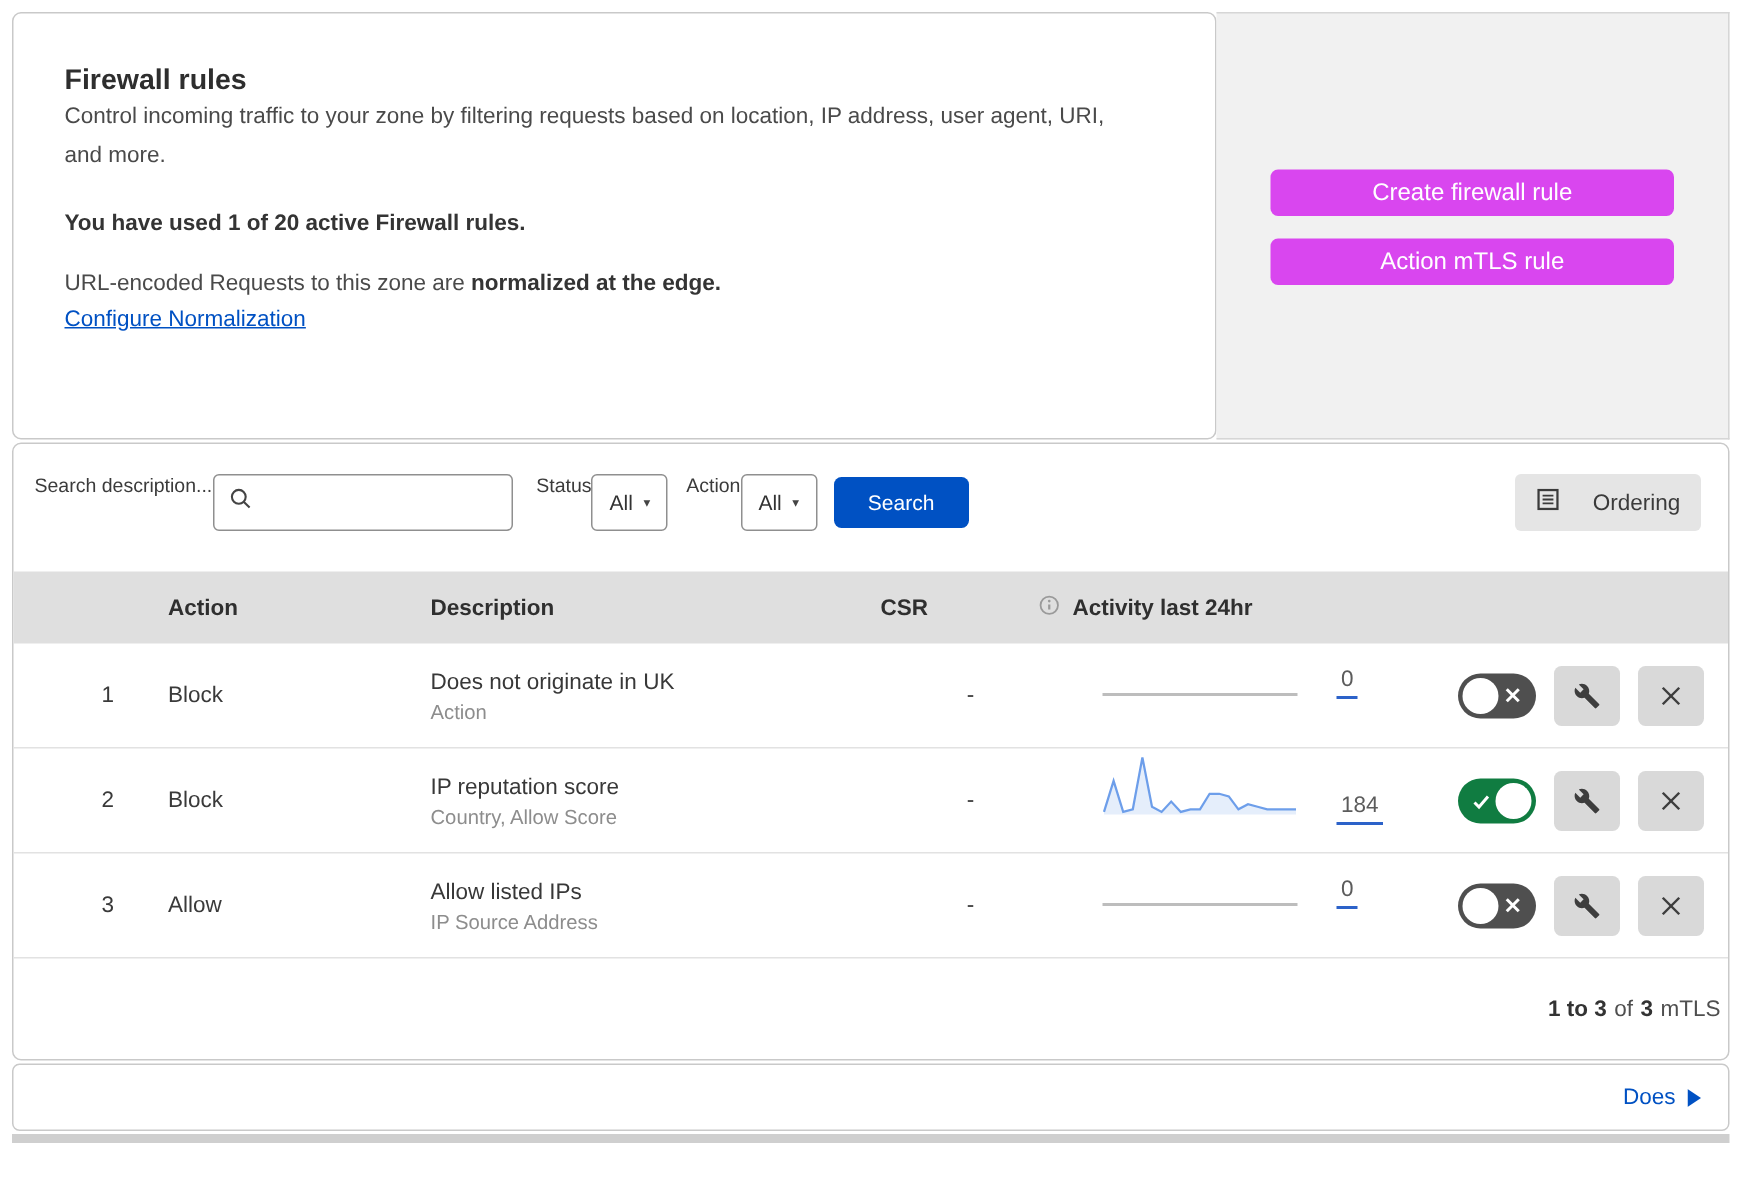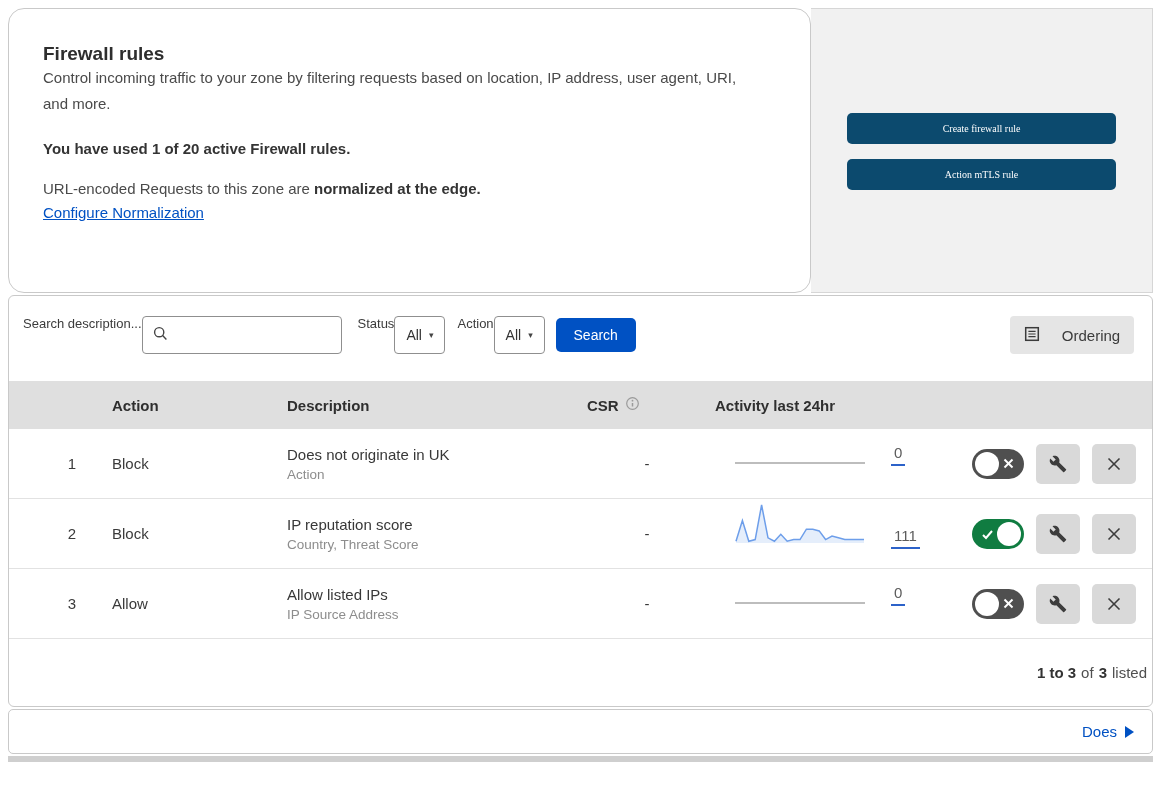--- a/index.html
+++ b/index.html
@@ -1,57 +1,57 @@
 <!DOCTYPE html>
 <html><head>
 <meta charset="utf-8">
 <style>
   * { margin:0; padding:0; box-sizing:border-box; }
   html,body { width:1161px; background:#fff; font-family:"Liberation Sans", sans-serif; color:#333; }
   .page { padding:8px 8px 0 8px; }
 
   
   .top-section { display:flex; height:285px; margin-bottom:2px; }
-  .intro-card { width:803px; background:#fff; border:1px solid #c9c9c9; border-radius:16px;
+  .intro-card { width:803px; background:#fff; border:1px solid #c9c9c9; border-radius:6px;
                 padding:34px 40px 0 34px; }
   .intro-title { font-size:19px; font-weight:600; color:#2e2e2e; }
   .intro-desc { font-size:15px; color:#4a4a4a; line-height:1.72; max-width:712px; }
   .intro-usage { margin-top:23px; font-size:15px; font-weight:700; color:#343434; }
   .intro-norm { margin-top:23px; font-size:15px; color:#4a4a4a; }
   .intro-norm b { color:#343434; }
   .intro-link { display:inline-block; margin-top:7px; font-size:15px; color:#0051c3;
                 text-decoration:underline; cursor:pointer; }
   .actions-panel { flex:1; background:#f1f1f1; border:1px solid #d6d6d6; border-left:none;
                    padding:104px 36px 0 36px; display:flex; flex-direction:column; gap:15px; }
-  .panel-btn { height:31px; border:none; border-radius:5px; background:#0c4a6e; color:#fff;
-               font-size:10px; font-family:Liberation Serif, serif; cursor:pointer; }
+  .panel-btn { height:31px; border:none; border-radius:5px; background:#d946ef; color:#fff;
+               font-size:16px; font-family:Liberation Sans, sans-serif; cursor:pointer; }
 
   
   .main-card { border:1px solid #c9c9c9; border-radius:6px; background:#fff; overflow:hidden; margin-bottom:2px; }
 
   .filter-bar { display:flex; align-items:flex-end; padding:20px 18px 27px 14px; }
   .f-group { display:flex; flex-direction:row;justify-content:flex-end; }
   .f-label { font-size:13px; color:#3b3b3b; margin-bottom:7px; }
   .search-box { width:200px; height:38px; border:1px solid #8f8f8f; border-radius:4px; background:#fff;
                 display:flex; align-items:center; padding:0 10px; }
   .search-box input { border:none; outline:none; flex:1; min-width:0; font-size:14px; font-family:inherit; margin-left:6px; }
   .select-box { height:38px; border:1px solid #8f8f8f; border-radius:4px; background:#fff;
                 display:flex; align-items:center; gap:7px; padding:0 11px; font-size:14px; color:#333; cursor:pointer; }
   .caret { font-size:9px; color:#444; }
   .ml16 { margin-left:16px; } .ml12 { margin-left:12px; }
-  .search-btn { width:80px; height:34px; margin-left:11px; margin-bottom:2px; border:none; border-radius:5px;
+  .search-btn { width:90px; height:34px; margin-left:11px; margin-bottom:2px; border:none; border-radius:5px;
                 background:#0051c3; color:#fff; font-size:14px; font-family:inherit; cursor:pointer; }
   .ordering-btn { margin-left:auto; width:124px; height:38px; border:none; border-radius:4px; background:#e5e5e5;
                   display:flex; align-items:center; justify-content:center; gap:22px;
                   font-size:15px; color:#3b3b3b; font-family:inherit; cursor:pointer; }
 
   .t-head, .t-row { display:grid; grid-template-columns:95px 175px 1fr 120px 215px 230px; align-items:center; }
   .t-head { height:48px; background:#dfdfdf; font-size:15px; font-weight:600; color:#2f2f2f; }
   .h-action,.c-action,.h-desc,.c-desc,.h-activity { padding-left:8px; }
-  .h-csr { display:flex; align-items:center; justify-content:flex-start; gap:6px; }
+  .h-csr { display:flex; align-items:center; justify-content:space-between; gap:6px; }
   .t-row { height:70px; border-bottom:1px solid #e2e2e2; }
   .c-num { text-align:right; padding-right:28px; font-size:15px; color:#3a3a3a; }
   .c-action { font-size:15px; color:#3a3a3a; }
   .desc-title { font-size:15px; color:#383838; }
   .desc-sub { font-size:13.5px; color:#8d8d8d; margin-top:4px; }
   .c-csr { text-align:center; font-size:15px; color:#3a3a3a; }
   .c-activity { display:flex; align-items:flex-end; padding:0 0 17px 28px; gap:26px; }
   .flat-line { width:130px; height:2px; background:#bdbdbd; margin-bottom:2px; }
   .activity-count { font-size:15px; color:#5c5c5c; text-decoration:none; border-bottom:2px solid #2c62c9;
                     padding:0 3px 3px 3px; cursor:pointer; }
@@ -199,29 +199,29 @@
         </span>
       </button>
     </div>
   </div>
 
   <div class="t-row">
     <div class="c-num">2</div>
     <div class="c-action">Block</div>
     <div class="c-desc">
       <div class="desc-title">IP reputation score</div>
-      <div class="desc-sub">Country, Threat Score</div>
+      <div class="desc-sub">Country, Allow Score</div>
     </div>
     <div class="c-csr">-</div>
     <div class="c-activity">
       <span class="spark-holder"><svg width="130" height="44">
                 <path d="M1,42 L 1,40.27272727272727 L 7.4,19.545454545454543 L 13.8,40.27272727272727 L 20.2,38.54545454545455 L 26.6,4 L 33,36.81818181818182 L 39.4,40.27272727272727 L 45.8,33.36363636363636 L 52.2,40.27272727272727 L 58.6,38.54545454545455 L 65,38.54545454545455 L 71.4,28.18181818181818 L 77.8,28.18181818181818 L 84.2,29.90909090909091 L 90.6,38.54545454545455 L 97,35.09090909090909 L 103.4,36.81818181818182 L 109.8,38.54545454545455 L 116.2,38.54545454545455 L 122.6,38.54545454545455 L 129,38.54545454545455 L 129,42 Z" fill="rgba(109,158,234,0.18)"></path>
                 <polyline points="1,40.27272727272727 7.4,19.545454545454543 13.8,40.27272727272727 20.2,38.54545454545455 26.6,4 33,36.81818181818182 39.4,40.27272727272727 45.8,33.36363636363636 52.2,40.27272727272727 58.6,38.54545454545455 65,38.54545454545455 71.4,28.18181818181818 77.8,28.18181818181818 84.2,29.90909090909091 90.6,38.54545454545455 97,35.09090909090909 103.4,36.81818181818182 109.8,38.54545454545455 116.2,38.54545454545455 122.6,38.54545454545455 129,38.54545454545455" fill="none" stroke="#6d9eea" stroke-width="1.5"></polyline>
               </svg></span>
-      <a class="activity-count">111</a>
+      <a class="activity-count">184</a>
     </div>
     <div class="c-controls">
       <div class="toggle on" style="background: rgb(16, 124, 65);">
         <span class="tg tg-check">
           <svg width="13" height="13" viewBox="0 0 13 13">
                   <polyline points="2,7 5,10 11,3" fill="none" stroke="#fff" stroke-width="2"></polyline>
                 </svg>
         </span>
         <span class="knob"></span>
 
@@ -285,21 +285,21 @@
         </span>
       </button>
     </div>
   </div>
 </div>
 
     <div class="table-footer">
       <span><b>1 to 3</b></span>
       <span>of</span>
       <span><b>3</b></span>
-      <span>listed</span>
+      <span>mTLS</span>
     </div>
   </div>
 
   <div class="help-bar">
     <a class="help-link">Does</a>
     <span style="line-height:0">
       <svg width="9" height="12" viewBox="0 0 9 12">
           <polygon points="0,0 9,6 0,12" fill="#0051c3"></polygon>
         </svg>
     </span>

